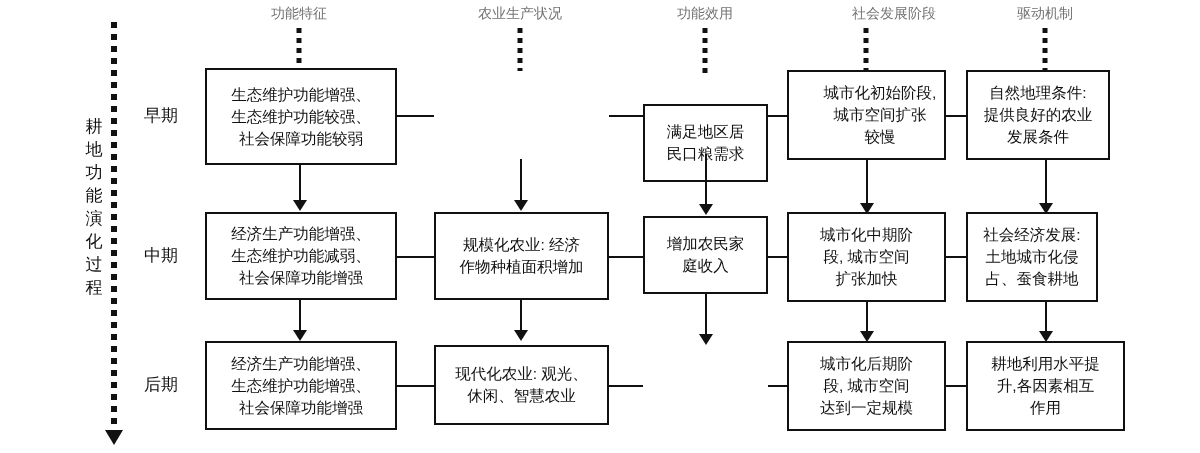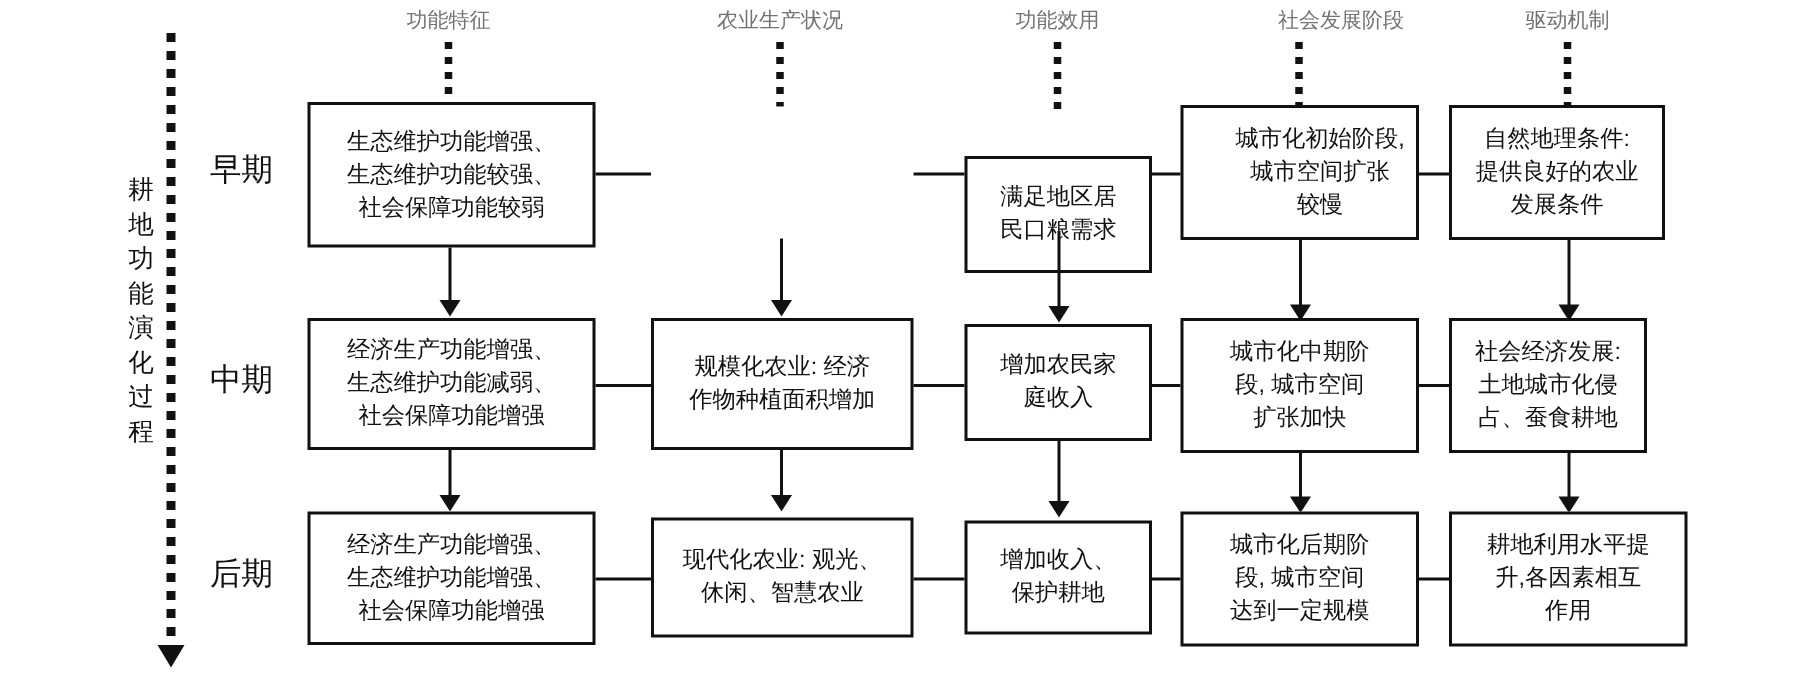--- a/index.html
+++ b/index.html
@@ -109,25 +109,25 @@
     line-height: 23px;
     color: #111;
     word-break: break-all;
     font-family: "Liberation Sans", "DejaVu Sans", sans-serif;
   }
 
   
   .stage-label {
     position: absolute;
     transform: translate(-50%, -50%);
-    font-size: 21px;
+    font-size: 17px;
     line-height: 22px;
     color: #111;
     white-space: nowrap;
-    font-family: Liberation Mono, monospace;
+    font-family: Liberation Serif, serif;
   }
 </style>
 </head>
 <body>
 
 <div id="stage">
 
   <div class="axis-dots" style="left:114px; top:22px; height:408px;"></div>
   <div class="axis-arrowhead" style="left:114px; top:430px;"></div>
   <div class="axis-caption" style="left:80px; top:115px;">耕地功能演化过程</div>
@@ -237,24 +237,20 @@
 
   <div class="node" style="left:205px; top:341px; width:192px; height:89px;">
     <span class="node-text">经济生产功能增强、
 生态维护功能增强、
 社会保障功能增强</span>
   </div>
   <div class="node" style="left:434px; top:345px; width:175px; height:80px;">
     <span class="node-text">现代化农业: 观光、
 休闲、智慧农业</span>
   </div>
-  <div class="node" style="left:643px; top:347px; width:125px; height:76px;">
-    <span class="node-text">增加收入、
-保护耕地</span>
-  </div>
   <div class="node" style="left:787px; top:341px; width:159px; height:90px;">
     <span class="node-text">城市化后期阶
 段, 城市空间
 达到一定规模</span>
   </div>
   <div class="node" style="left:966px; top:341px; width:159px; height:90px;">
     <span class="node-text">耕地利用水平提
 升,各因素相互
 作用</span>
   </div>

